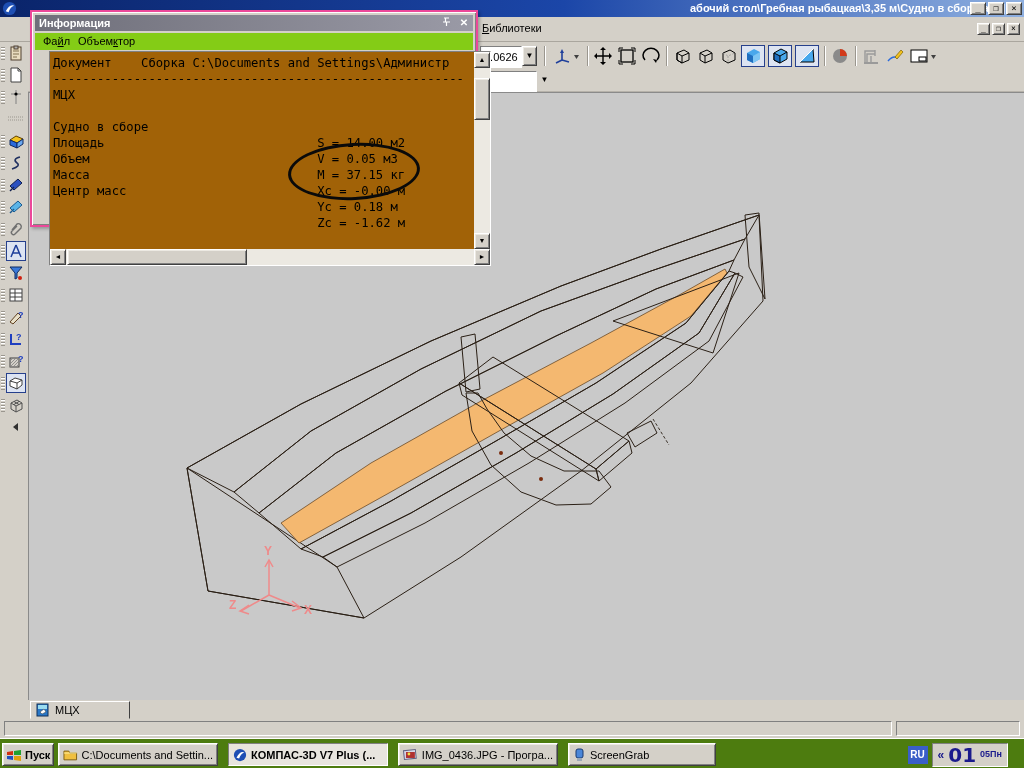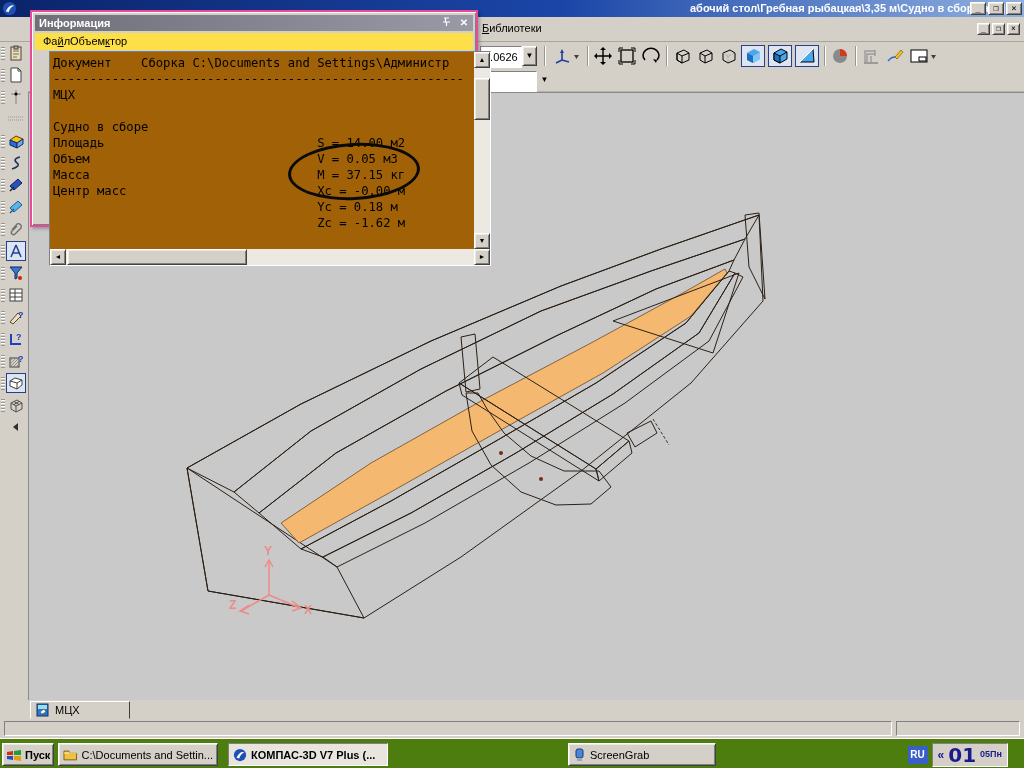--- a/index.html
+++ b/index.html
@@ -70,21 +70,21 @@
   .clockside { display:flex; flex-direction:row; line-height:9px; color:#1a1a8c; font-weight:bold; }
   .clockside span { font-size:9px; }
 
   
   .infowin { position:absolute; left:30px; top:10px; width:448px; height:217px; background:#d4d0c8;
     border:2px solid #ec4899; box-shadow:inset 1px 1px 0 #fff, inset -1px -1px 0 #808080, 2px 2px 3px rgba(0,0,0,.25); }
   .infotitle { position:absolute; left:3px; top:3px; right:3px; height:16px;
     background:linear-gradient(90deg,#6f6f7a,#9a9aa6); color:#fff; font-size:11px; font-weight:bold; padding:2px 4px; }
   .infotitle .tbuttons { position:absolute; right:2px; top:2px; display:flex; gap:4px; }
   .infotitle .tb { width:14px; height:12px; color:#fff; font-size:10px; line-height:11px; text-align:center; }
-  .infomenu { position:absolute; left:3px; top:21px; right:3px; height:17px; background:#fde047; font-size:11px; display:flex; gap:0; padding:2px 8px;text-align:center; }
+  .infomenu { position:absolute; left:3px; top:21px; right:3px; height:17px; background:#84cc16; font-size:11px; display:flex; gap:8px; padding:2px 8px;text-align:center; }
   .infomenu .u { text-decoration:underline; }
   .infobody { position:absolute; left:17px; top:39px; width:442px; height:215px; background:#a16207; border:1px solid; border-color:#808080 #fff #fff #808080; }
   .report { position:absolute; left:3px; top:3px; width:420px; height:192px; overflow:hidden;
     font-family:"DejaVu Sans Mono",monospace; font-size:12.2px; line-height:16px; white-space:pre; color:#000; }
   .vscroll { position:absolute; right:0; top:0; width:16px; height:197px; background:#ece9e2; }
   .hscroll { position:absolute; left:0; bottom:0; height:16px; width:440px; background:#ece9e2; }
   .sbtn { position:absolute; width:16px; height:16px; font-size:7px; text-align:center; line-height:14px; color:#000; }
   .thumb { position:absolute; }
   .ellipsemark { position:absolute; left:256px; top:131px; width:132px; height:57px; border:3px solid #0a0a0a; border-radius:50%; transform:rotate(-3deg); }
 
@@ -474,20 +474,28 @@
       </svg>
       <span>C:\Documents and Settin...</span>
     </div>
     <div class="task raised active" style="left:228px;">
       <svg width="14" height="14" viewBox="0 0 16 16">
         <circle cx="8" cy="8" r="7" fill="#1e4fb4"></circle>
           <path d="M4 11 Q8 3 13 5 Q9 6 7 12 Z" fill="#fff"></path>
       </svg>
       <span>КОМПАС-3D V7 Plus (...</span>
     </div>
+    <div class="task raised" style="left:398px;">
+      <svg width="15" height="13" viewBox="0 0 15 13">
+        <rect x="1" y="2" width="12" height="9" fill="#d8d8e8" stroke="#606080" transform="rotate(-6 7 7)"></rect>
+        <rect x="3" y="4" width="9" height="6" fill="#b03030"></rect>
+          <circle cx="6" cy="6" r="1.4" fill="#f0e040"></circle>
+      </svg>
+      <span>IMG_0436.JPG - Програ...</span>
+    </div>
     <div class="task raised" style="left:568px; width:148px;">
       <svg width="13" height="14" viewBox="0 0 13 14">
         <rect x="3" y="1" width="7" height="9" rx="2" fill="#4a86d8" stroke="#1a3a70"></rect>
           <rect x="4" y="10" width="5" height="3" fill="#9aa8b8"></rect>
       </svg>
       <span>ScreenGrab</span>
     </div>
     <div class="tray">
       <span class="langbox">RU</span>
       <span class="clockbox sunken">

